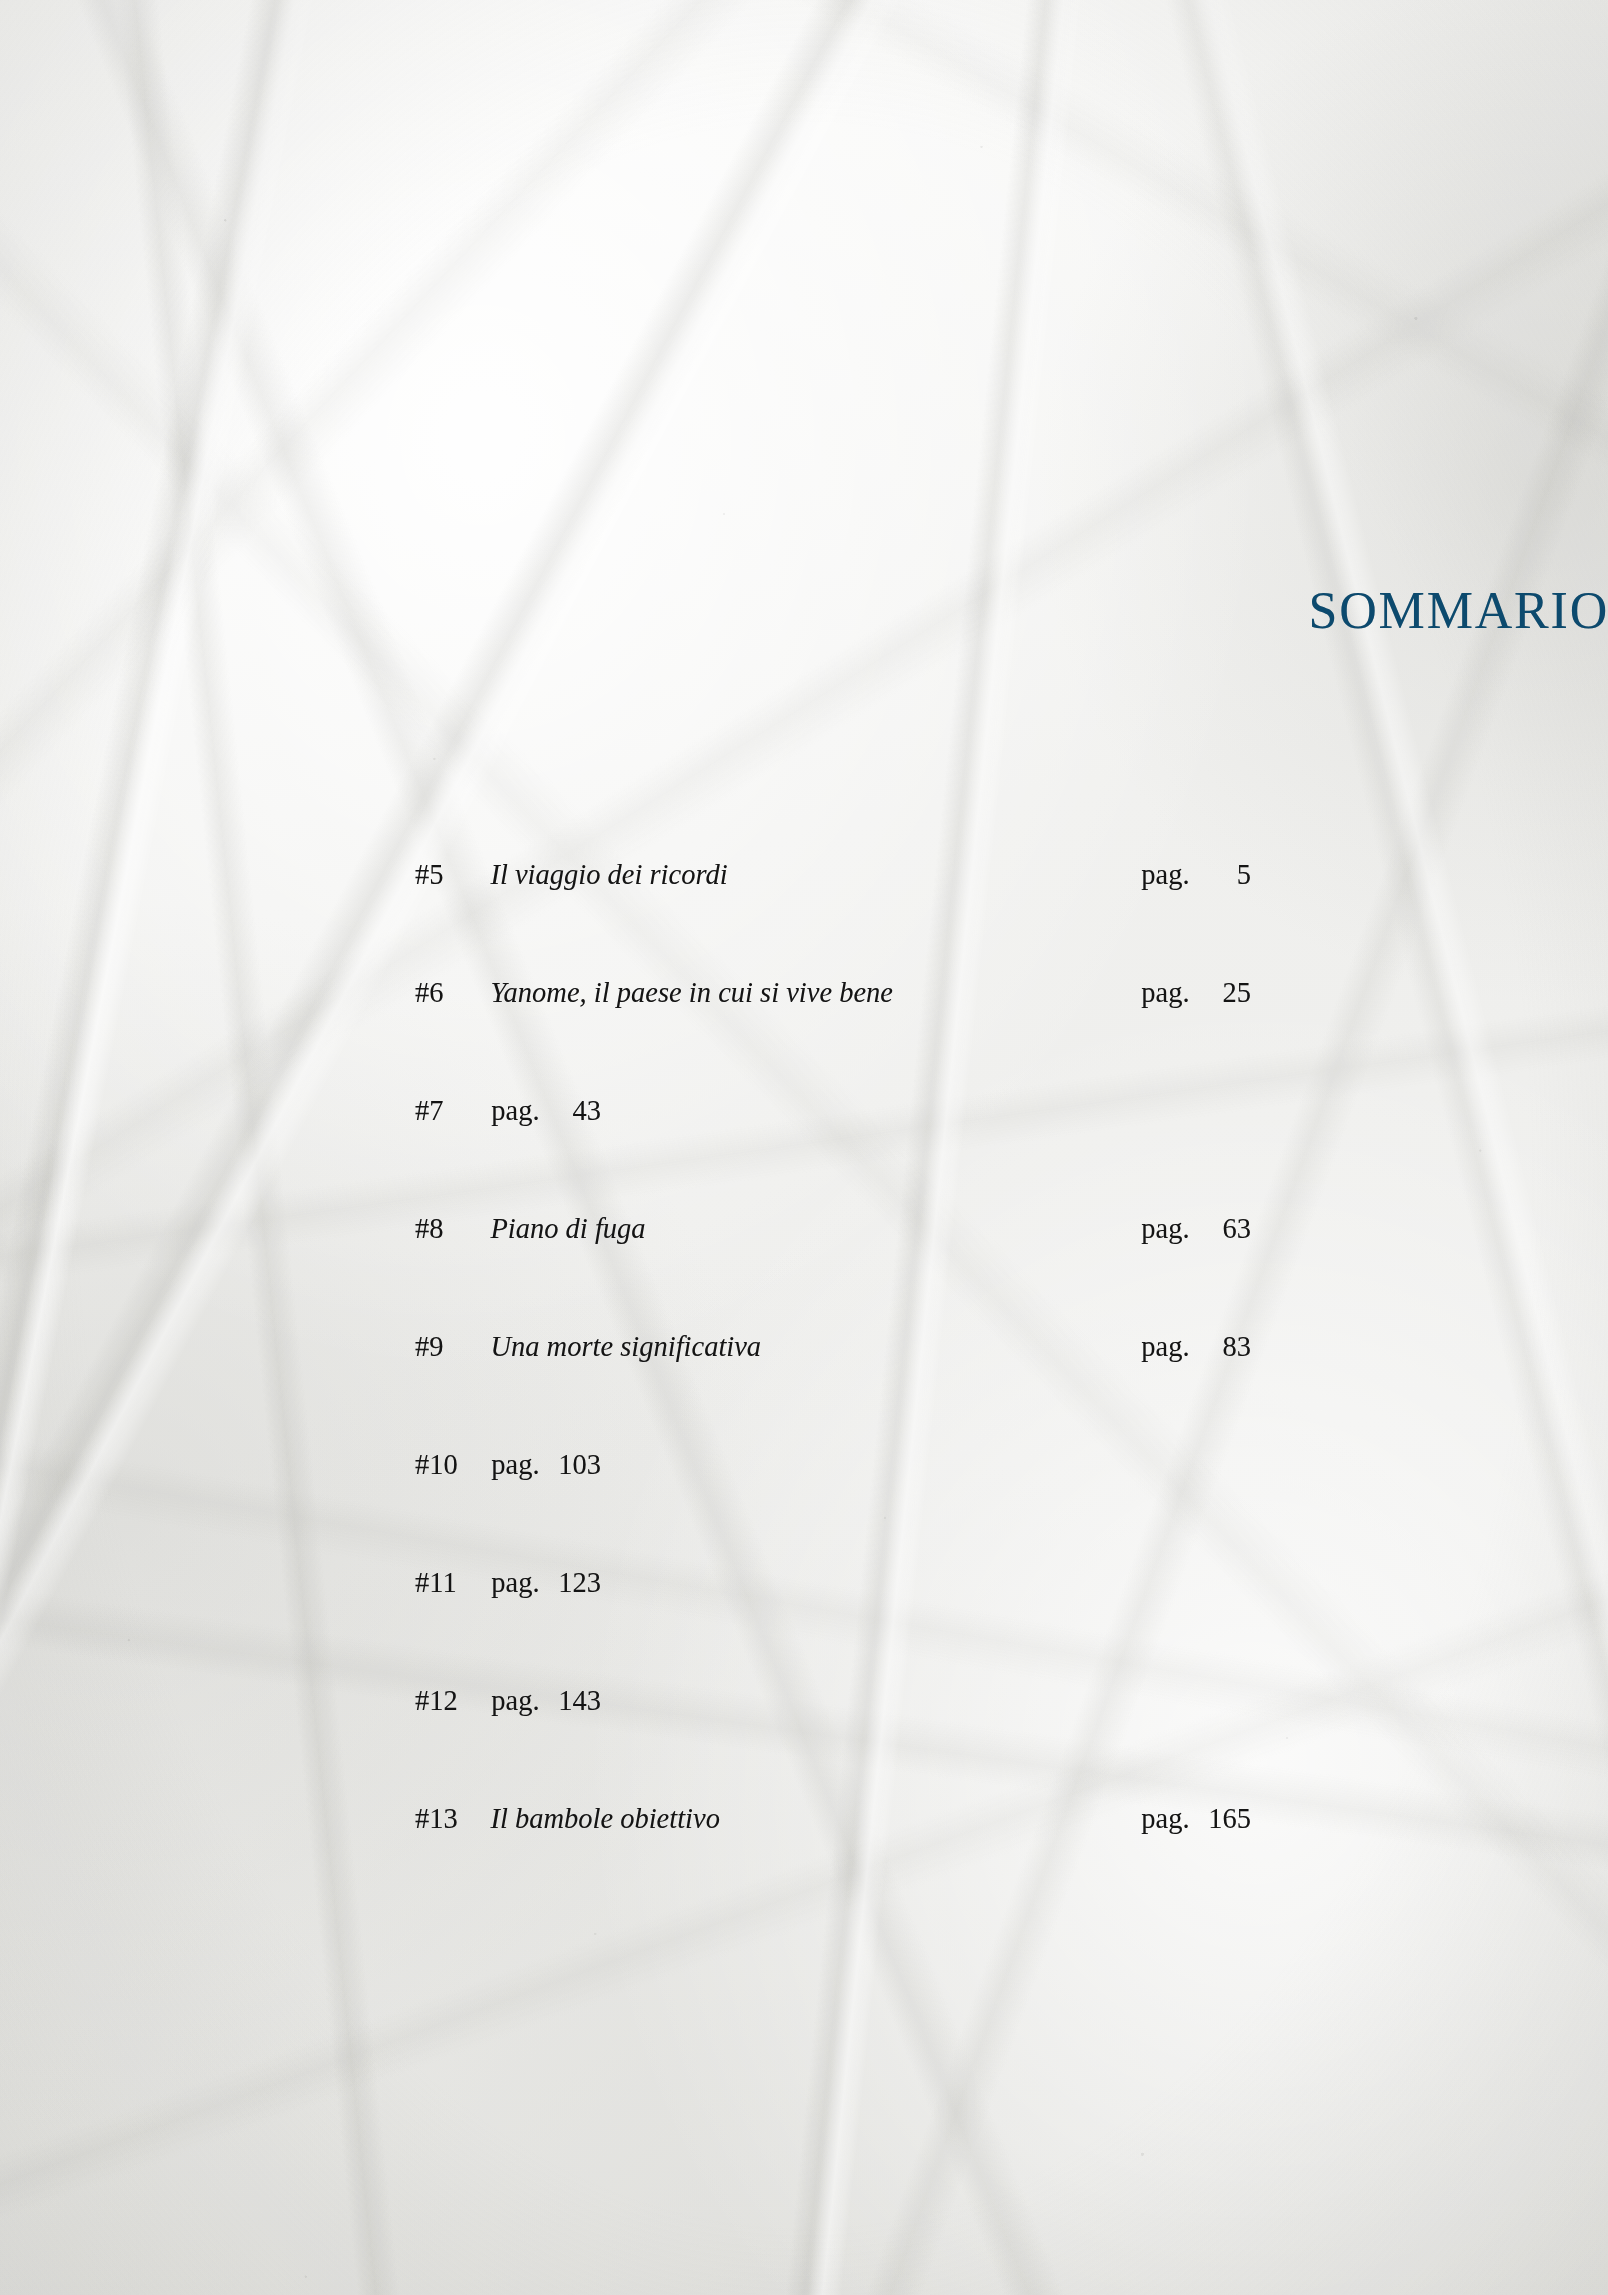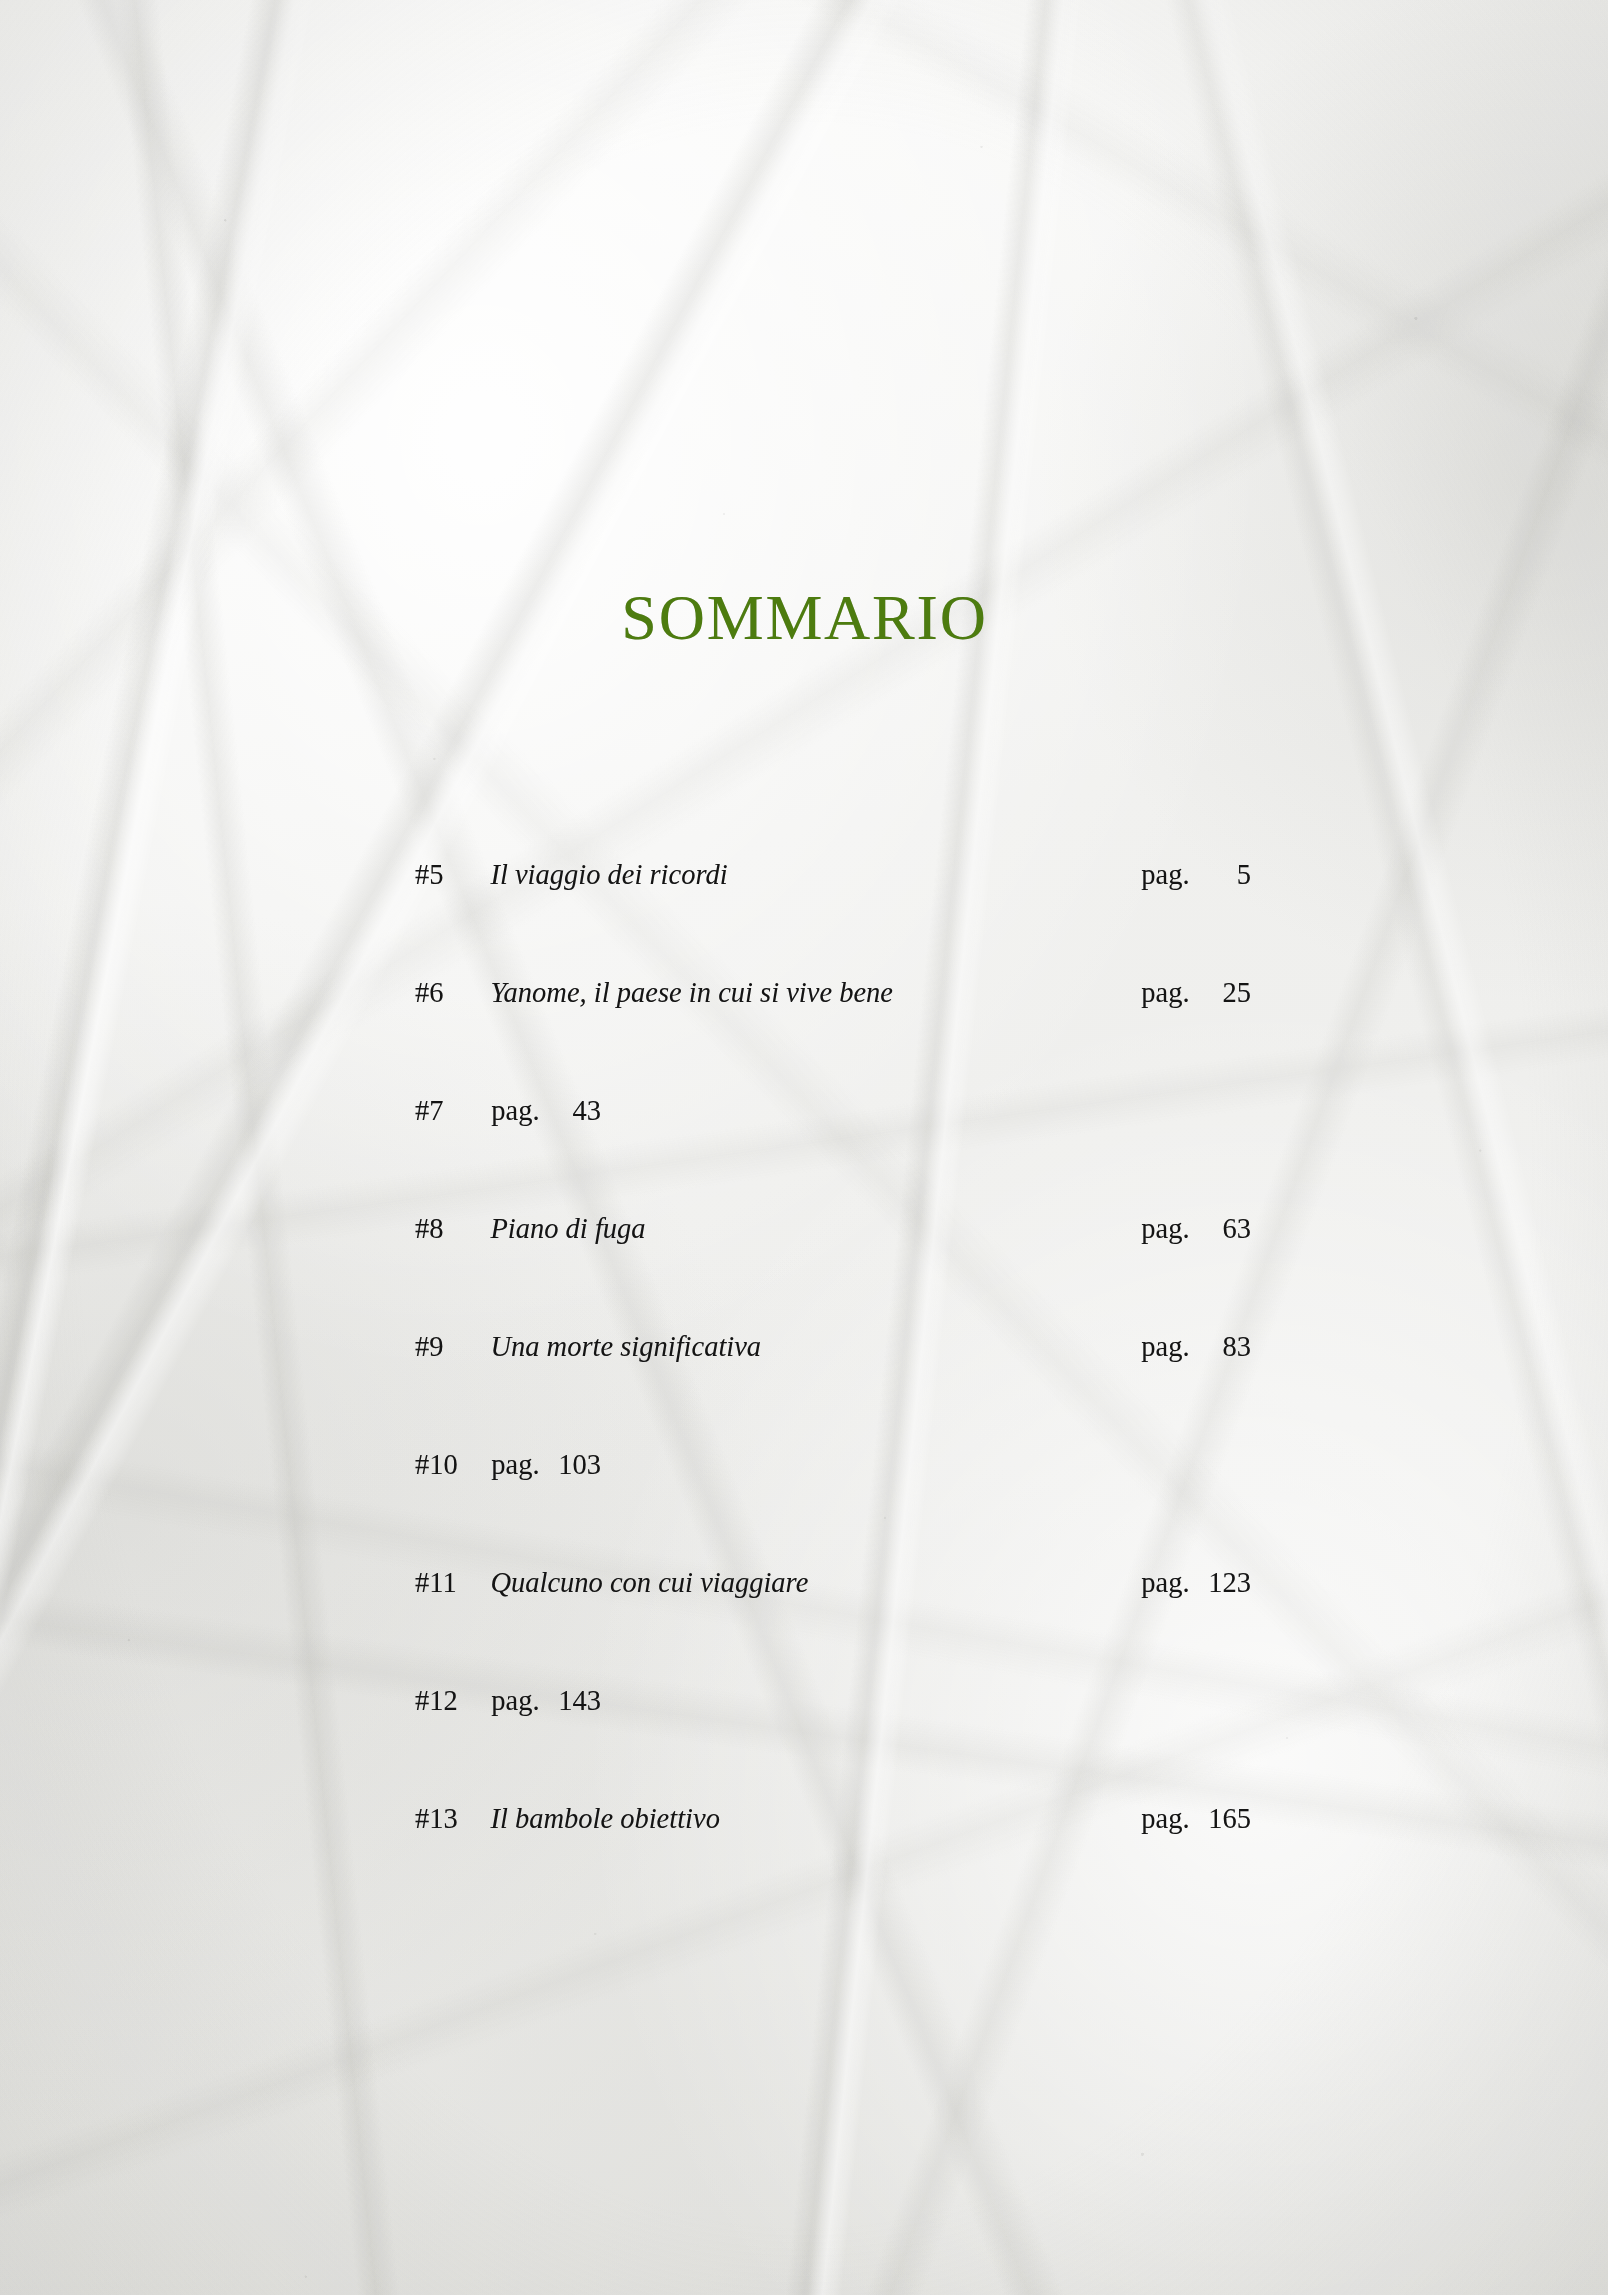--- a/index.html
+++ b/index.html
@@ -108,24 +108,24 @@
     position: absolute;
     inset: 0;
     z-index: 5;
   }
 
   .toc-title {
     position: absolute;
     top: 581px;
     left: 0;
     width: 100%;
-    text-align: center;
-    font-size: 64px;
+    text-align: right;
+    font-size: 52px;
     letter-spacing: 1.8px;
-    color: #4d7c0f;
+    color: #0c4a6e;
     font-weight: normal;
     font-family: "Liberation Serif", "DejaVu Serif", serif;
     text-shadow: 0 0 0.5px rgba(0,0,0,0.22);
   }
 
   .toc-list {
     position: absolute;
     top: 859px;
     left: 415px;
     width: 836px;
@@ -215,21 +215,20 @@
     </div>
 
     <div class="toc-row">
       <span class="toc-num">#10</span>
       <span class="toc-pagword">pag.</span>
       <span class="toc-pagnum">103</span>
     </div>
 
     <div class="toc-row">
       <span class="toc-num">#11</span>
-      <span class="toc-label">Qualcuno con cui viaggiare</span>
       <span class="toc-pagword">pag.</span>
       <span class="toc-pagnum">123</span>
     </div>
 
     <div class="toc-row">
       <span class="toc-num">#12</span>
       <span class="toc-pagword">pag.</span>
       <span class="toc-pagnum">143</span>
     </div>
 

